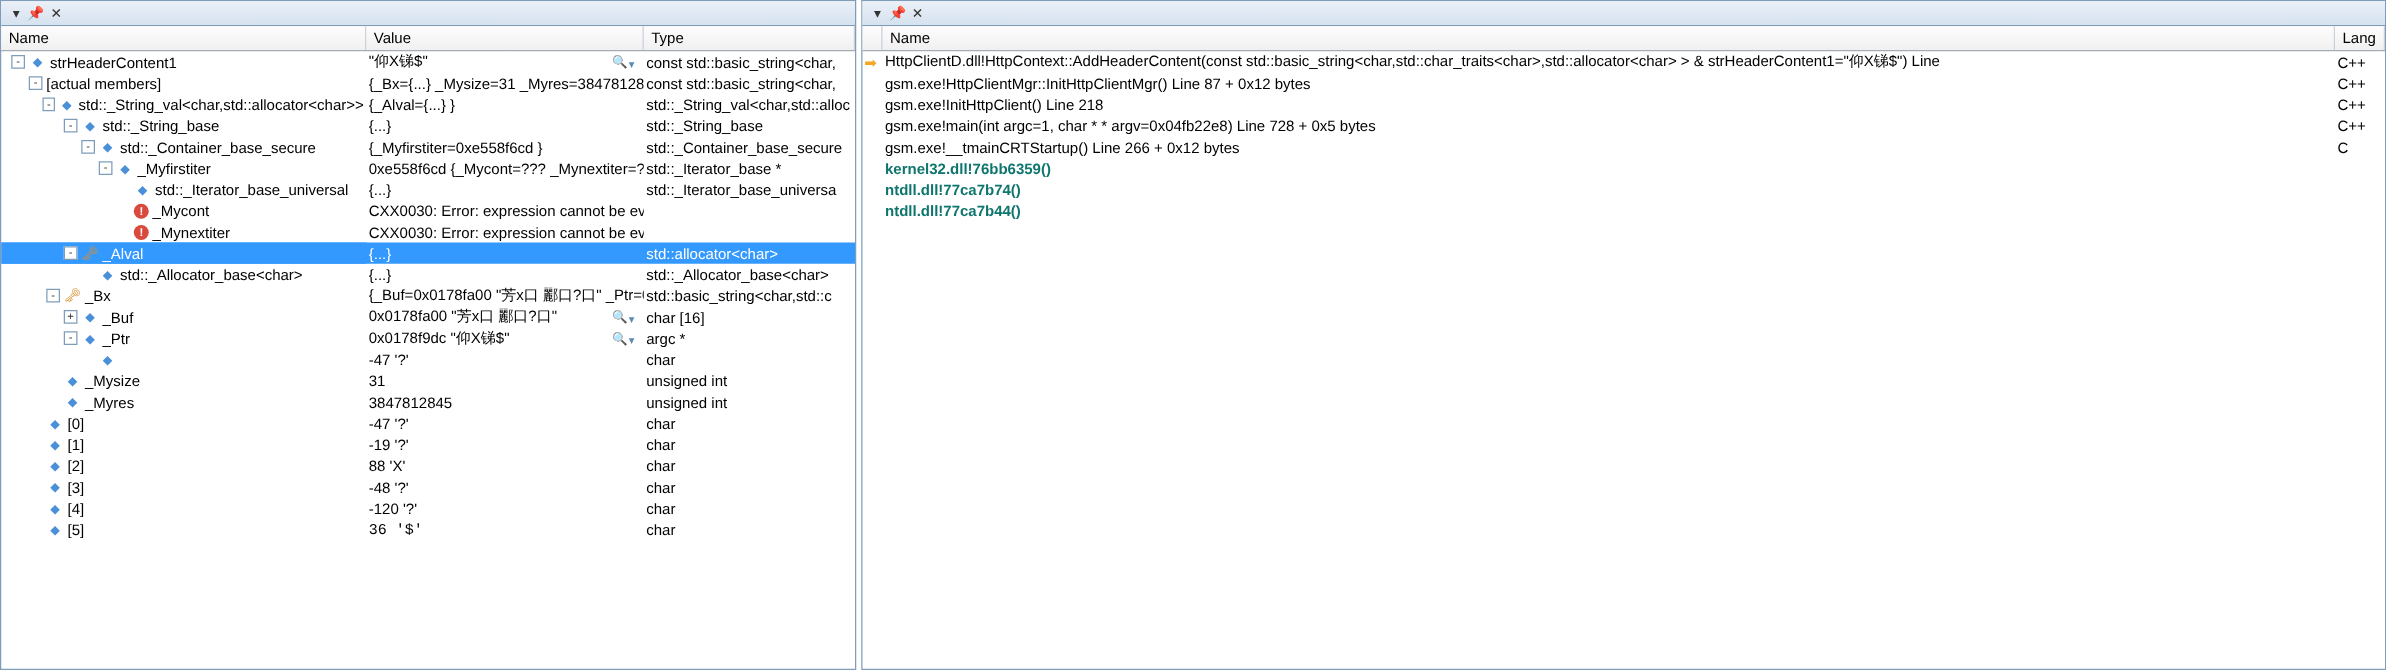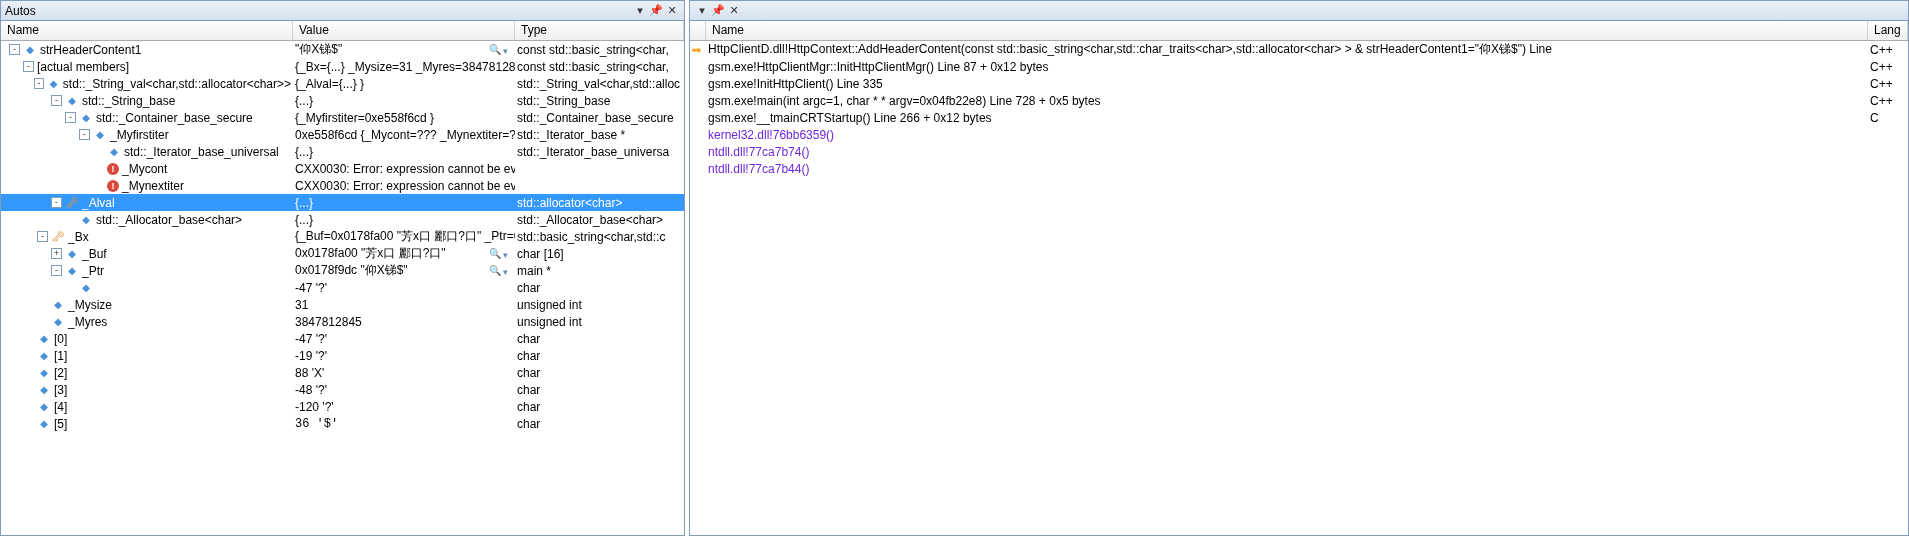--- a/index.html
+++ b/index.html
@@ -104,39 +104,38 @@
     display: inline-flex; align-items:center; justify-content:center;
     margin-left: 4px; color:#5b8ab3;
     cursor: pointer;
   }
   .mag::before { content: "🔍"; font-size:10px; }
   .dd {
     width: 10px; color:#5b8ab3;
   }
   .dd::before { content: "▾"; font-size:9px; }
   .value-flex { flex:1; }
-  .grey { color:#6d28d9; }
+  .grey { color:#0f766e;font-weight:bold; }
   .stack-row {
     display: flex;
     height: 17px;
     align-items: center;
     font-size: 12px;
     white-space: nowrap;
   }
   .stack-row .lead {
     width: 16px;
     display: flex; align-items: center; justify-content: center;
   }
 </style>
 </head>
 <body>
 
 <div class="panel panel-left">
   <div class="panel-header">
-    <span class="title">Autos</span>
     <span class="ctrl">▾</span>
     <span class="ctrl">📌</span>
     <span class="ctrl">✕</span>
   </div>
   <div class="columns">
     <div class="col" style="width:292px">Name</div>
     <div class="col" style="width:222px">Value</div>
     <div class="col" style="flex:1">Type</div>
   </div>
   <div class="rows" id="autos-rows">
@@ -304,21 +303,21 @@
           <span style="display: inline-block; width: 48px;"></span>
           <span class="toggle">-</span>
           <span class="icon icon-var"></span>
           <span>_Ptr</span>
         </div>
         <div class="cell" style="width: 222px;">
           <span class="value-flex">0x0178f9dc "仰X锑$"</span>
           <span class="mag"></span>
           <span class="dd"></span>
         </div>
-        <div class="cell" style="flex: 1 1 0%;">main *</div>
+        <div class="cell" style="flex: 1 1 0%;">argc *</div>
       </div>
       <div class="row">
         <div class="cell cell-name" style="width: 292px;">
           <span style="display: inline-block; width: 62px;"></span>
           <span class="toggle none"></span>
           <span class="icon icon-var"></span>
           <span></span>
         </div>
         <div class="cell" style="width: 222px;">
           <span class="value-flex">-47 '?'</span>
@@ -443,21 +442,21 @@
         <div class="cell" style="flex: 1 1 0%;">HttpClientD.dll!HttpContext::AddHeaderContent(const std::basic_string&lt;char,std::char_traits&lt;char&gt;,std::allocator&lt;char&gt; &gt; &amp; strHeaderContent1="仰X锑$")  Line</div>
         <div class="cell" style="width: 40px;">C++</div>
       </div>
       <div class="stack-row">
         <div class="lead"></div>
         <div class="cell" style="flex: 1 1 0%;">gsm.exe!HttpClientMgr::InitHttpClientMgr()  Line 87 + 0x12 bytes</div>
         <div class="cell" style="width: 40px;">C++</div>
       </div>
       <div class="stack-row">
         <div class="lead"></div>
-        <div class="cell" style="flex: 1 1 0%;">gsm.exe!InitHttpClient()  Line 335</div>
+        <div class="cell" style="flex: 1 1 0%;">gsm.exe!InitHttpClient()  Line 218</div>
         <div class="cell" style="width: 40px;">C++</div>
       </div>
       <div class="stack-row">
         <div class="lead"></div>
         <div class="cell" style="flex: 1 1 0%;">gsm.exe!main(int argc=1, char * * argv=0x04fb22e8)  Line 728 + 0x5 bytes</div>
         <div class="cell" style="width: 40px;">C++</div>
       </div>
       <div class="stack-row">
         <div class="lead"></div>
         <div class="cell" style="flex: 1 1 0%;">gsm.exe!__tmainCRTStartup()  Line 266 + 0x12 bytes</div>

